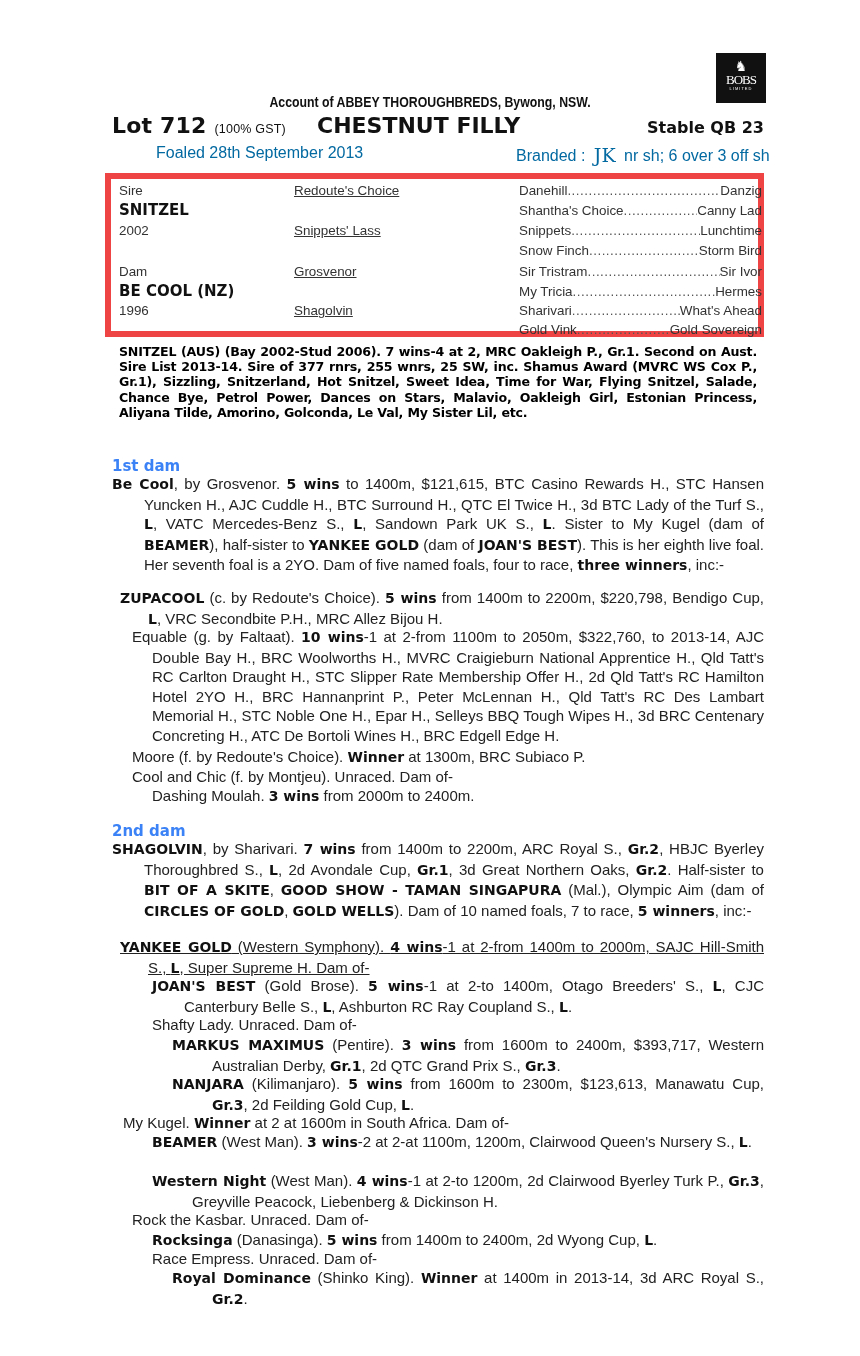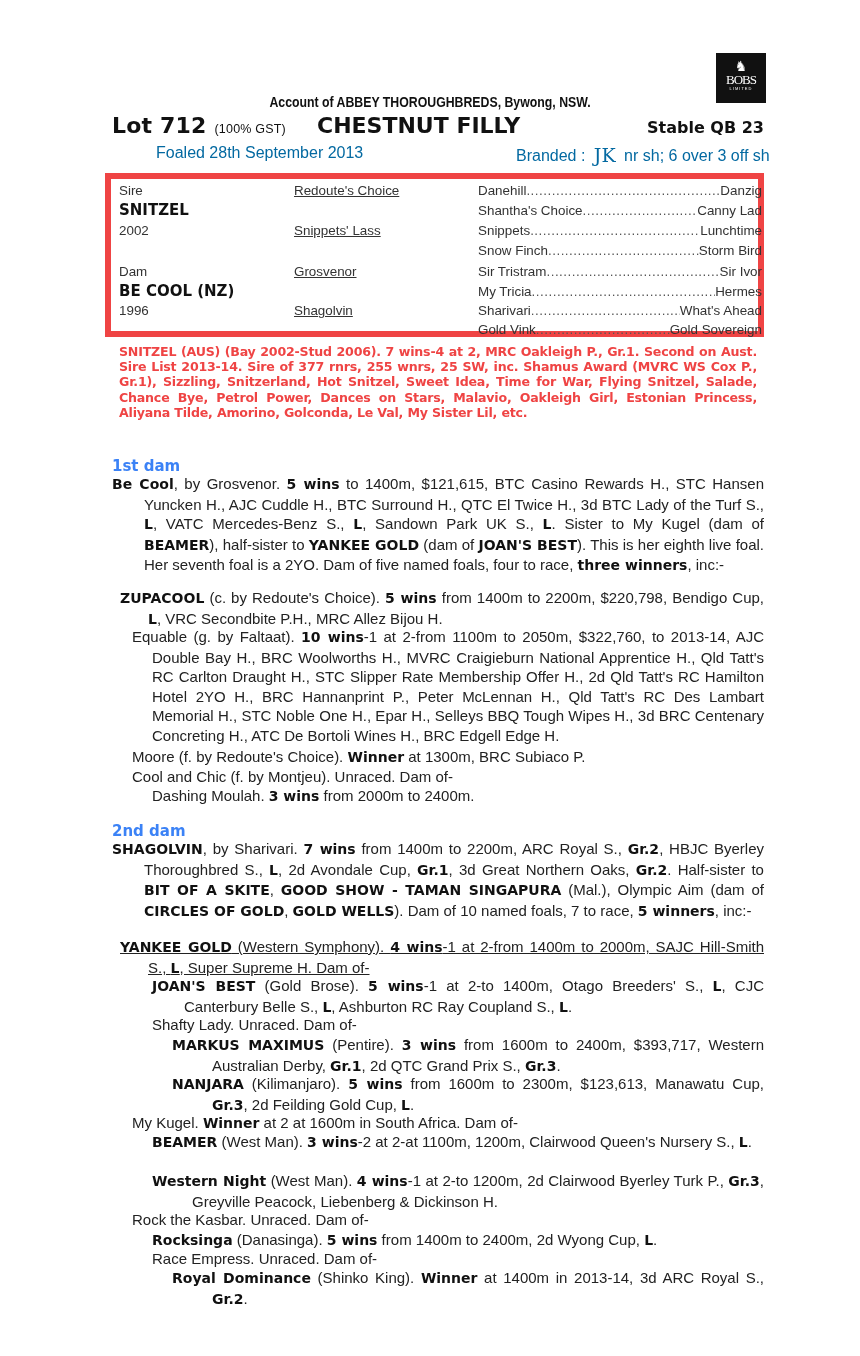--- a/index.html
+++ b/index.html
@@ -21,26 +21,26 @@
   .foal-row { position:absolute; left:112px; top:144px; width:652px; font-size:16px; color:#0369a1;margin-left:44px; }
   .foal-row .branded { position:absolute; left:360px; top:0; white-space:nowrap; }
   .foal-row .brand-glyph { display:inline-block; font-family:"DejaVu Serif", serif; font-size:19px; margin:0 4px; vertical-align:-1px; }
 
   .pedigree { position:absolute; left:105px; top:173px; width:659px; height:164px; border:6px solid #ef4444; box-sizing:border-box; font-size:13.4px; color:#333; }
   .ped-cell { position:absolute; white-space:nowrap; }
   .ped-label { left:8px; }
   .ped-name { left:8px; font-weight:900; font-family:"DejaVu Sans", sans-serif; font-size:15px; color:#111; }
   .ped-mid { left:183px;text-decoration:underline; }
   .ped-far { left:367px; width:284px; display:flex; }
-  .ped-far .l { flex:0 0 auto; }
+  .ped-far .l { flex:0 0 auto;margin-left:41px; }
   .ped-far .dots { flex:1 1 auto; overflow:hidden; color:#555; letter-spacing:0.5px; }
   .ped-far .dots::before { content:"........................................................................................................................................"; }
   .ped-far .r { flex:0 0 auto; }
 
-  .sire-summary { position:absolute; left:119px; top:344px; width:638px; font-family:"DejaVu Sans", sans-serif; font-weight:900; font-size:12.6px; line-height:15.2px; text-align:justify; color:#ef4444; letter-spacing:-0.2px; }
+  .sire-summary { position:absolute; left:119px; top:344px; width:638px; font-family:"DejaVu Sans", sans-serif; font-weight:900; font-size:12.6px; line-height:15.2px; text-align:justify; color:#000000; letter-spacing:-0.2px; }
 
   .section-title { position:absolute; left:112px; font-weight:900; font-family:"DejaVu Sans", sans-serif; font-size:15px; color:#3b82f6; }
 
   .entry { position:absolute; width:auto; font-size:15px; line-height:19.5px; color:#222; text-align:justify; }
   .entry b { font-family:"DejaVu Sans", sans-serif; font-weight:900; font-size:14px; color:#111; }
 </style>
 </head>
 <body>
 
 <div class="page">
@@ -136,21 +136,21 @@
     </div>
 
   <div class="section-title" style="top:822px">2nd dam</div>
   <div id="second-dam-entries">
       <div class="entry" style="top: 839px; left: 112px; width: 652px; padding-left: 32px; text-indent: -32px; box-sizing: border-box;"><b>SHAGOLVIN</b>, by Sharivari. <b>7 wins</b> from 1400m to 2200m, ARC Royal S., <b>Gr.2</b>, HBJC Byerley Thoroughbred S., <b>L</b>, 2d Avondale Cup, <b>Gr.1</b>, 3d Great Northern Oaks, <b>Gr.2</b>. Half-sister to <b>BIT OF A SKITE</b>, <b>GOOD SHOW - TAMAN SINGAPURA</b> (Mal.), Olympic Aim (dam of <b>CIRCLES OF GOLD</b>, <b>GOLD WELLS</b>). Dam of 10 named foals, 7 to race, <b>5 winners</b>, inc:-</div>
       <div class="entry" style="top: 937px; left: 120px; width: 644px; padding-left: 28px; text-indent: -28px; box-sizing: border-box; text-decoration: underline;"><b>YANKEE GOLD</b> (Western Symphony). <b>4 wins</b>-1 at 2-from 1400m to 2000m, SAJC Hill-Smith S., <b>L</b>, Super Supreme H. Dam of-</div>
       <div class="entry" style="top: 976px; left: 152px; width: 612px; padding-left: 32px; text-indent: -32px; box-sizing: border-box;"><b>JOAN'S BEST</b> (Gold Brose). <b>5 wins</b>-1 at 2-to 1400m, Otago Breeders' S., <b>L</b>, CJC Canterbury Belle S., <b>L</b>, Ashburton RC Ray Coupland S., <b>L</b>.</div>
       <div class="entry" style="top: 1015px; left: 152px; width: 600px; padding-left: 20px; text-indent: -20px; box-sizing: border-box;">Shafty Lady. Unraced. Dam of-</div>
       <div class="entry" style="top: 1035px; left: 172px; width: 592px; padding-left: 40px; text-indent: -40px; box-sizing: border-box;"><b>MARKUS MAXIMUS</b> (Pentire). <b>3 wins</b> from 1600m to 2400m, $393,717, Western Australian Derby, <b>Gr.1</b>, 2d QTC Grand Prix S., <b>Gr.3</b>.</div>
       <div class="entry" style="top: 1074px; left: 172px; width: 592px; padding-left: 40px; text-indent: -40px; box-sizing: border-box;"><b>NANJARA</b> (Kilimanjaro). <b>5 wins</b> from 1600m to 2300m, $123,613, Manawatu Cup, <b>Gr.3</b>, 2d Feilding Gold Cup, <b>L</b>.</div>
-      <div class="entry" style="top: 1113px; left: 132px; width: 600px; padding-left: 20px; text-indent: -20px; box-sizing: border-box;">My Kugel. <b>Winner</b> at 2 at 1600m in South Africa. Dam of-</div>
+      <div class="entry" style="top: 1113px; left: 123px; width: 600px; padding-left: 20px; text-indent: -20px; box-sizing: border-box;">My Kugel. <b>Winner</b> at 2 at 1600m in South Africa. Dam of-</div>
       <div class="entry" style="top: 1132px; left: 152px; width: 612px; padding-left: 32px; text-indent: -32px; box-sizing: border-box;"><b>BEAMER</b> (West Man). <b>3 wins</b>-2 at 2-at 1100m, 1200m, Clairwood Queen's Nursery S., <b>L</b>.</div>
       <div class="entry" style="top: 1171px; left: 152px; width: 612px; padding-left: 40px; text-indent: -40px; box-sizing: border-box;"><b>Western Night</b> (West Man). <b>4 wins</b>-1 at 2-to 1200m, 2d Clairwood Byerley Turk P., <b>Gr.3</b>, Greyville Peacock, Liebenberg &amp; Dickinson H.</div>
       <div class="entry" style="top: 1210px; left: 132px; width: 600px; padding-left: 20px; text-indent: -20px; box-sizing: border-box;">Rock the Kasbar. Unraced. Dam of-</div>
       <div class="entry" style="top: 1230px; left: 152px; width: 612px; padding-left: 20px; text-indent: -20px; box-sizing: border-box;"><b>Rocksinga</b> (Danasinga). <b>5 wins</b> from 1400m to 2400m, 2d Wyong Cup, <b>L</b>.</div>
       <div class="entry" style="top: 1249px; left: 152px; width: 600px; padding-left: 20px; text-indent: -20px; box-sizing: border-box;">Race Empress. Unraced. Dam of-</div>
       <div class="entry" style="top: 1268px; left: 172px; width: 592px; padding-left: 40px; text-indent: -40px; box-sizing: border-box;"><b>Royal Dominance</b> (Shinko King). <b>Winner</b> at 1400m in 2013-14, 3d ARC Royal S., <b>Gr.2</b>.</div>
     </div>
 
 </div>
 

